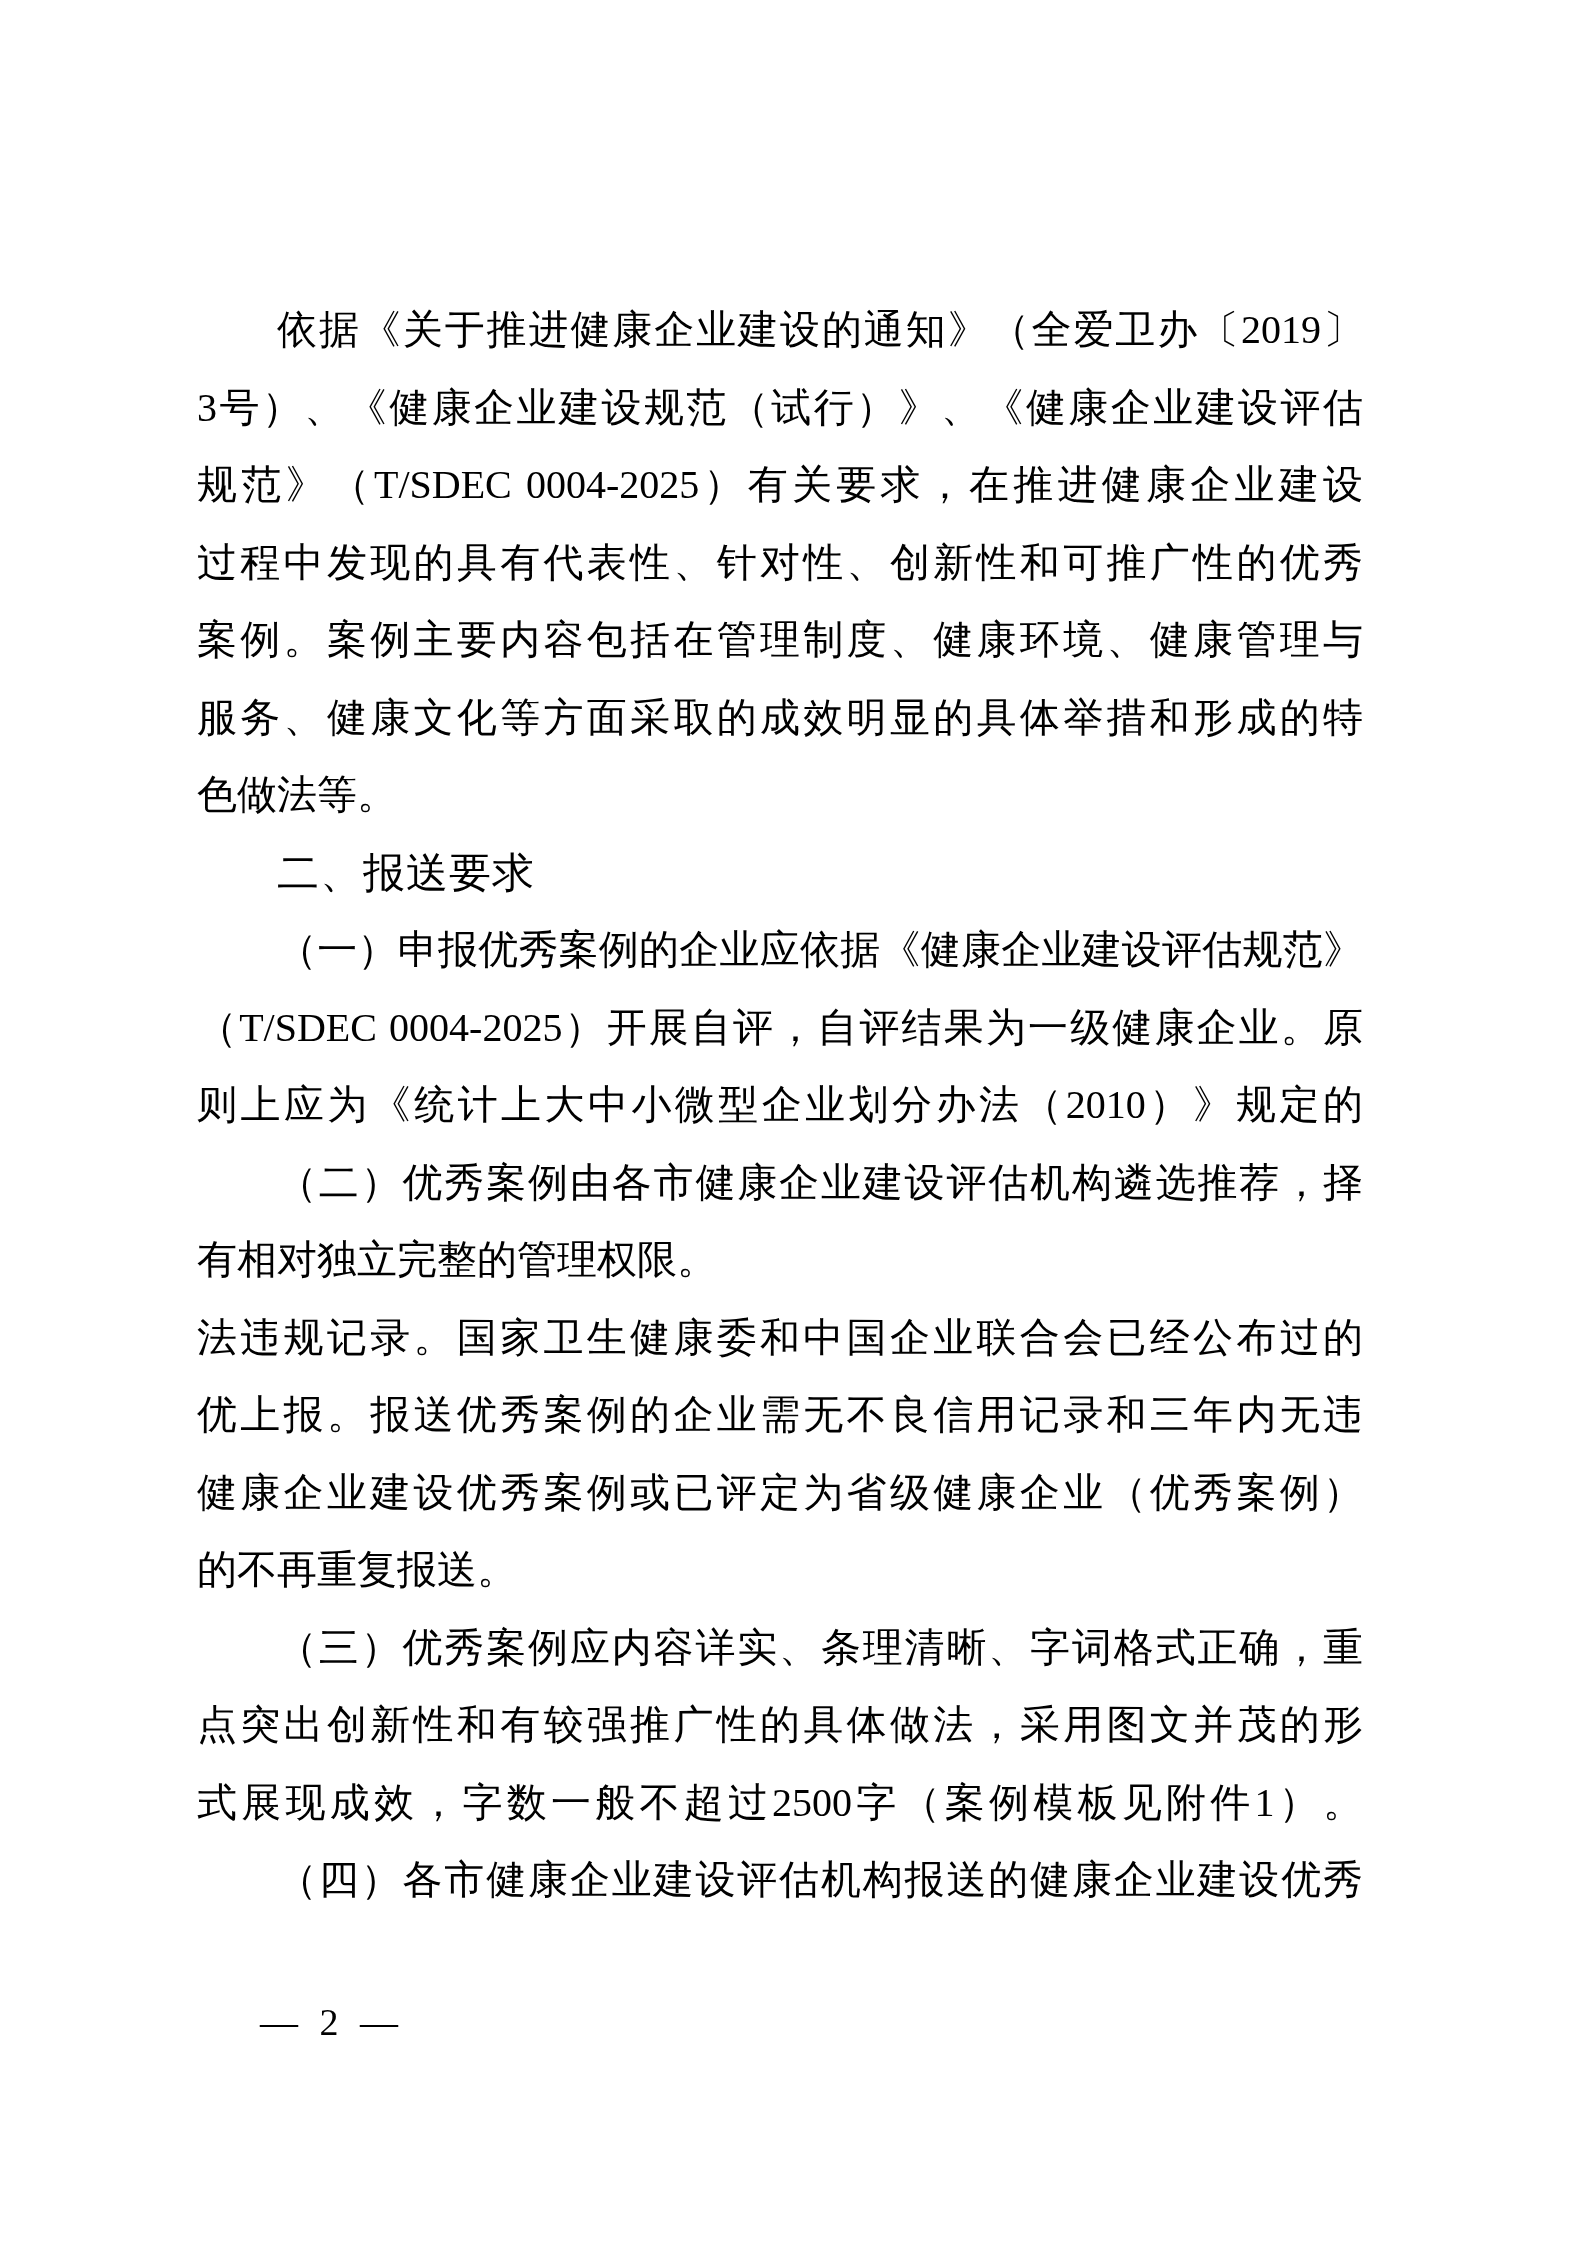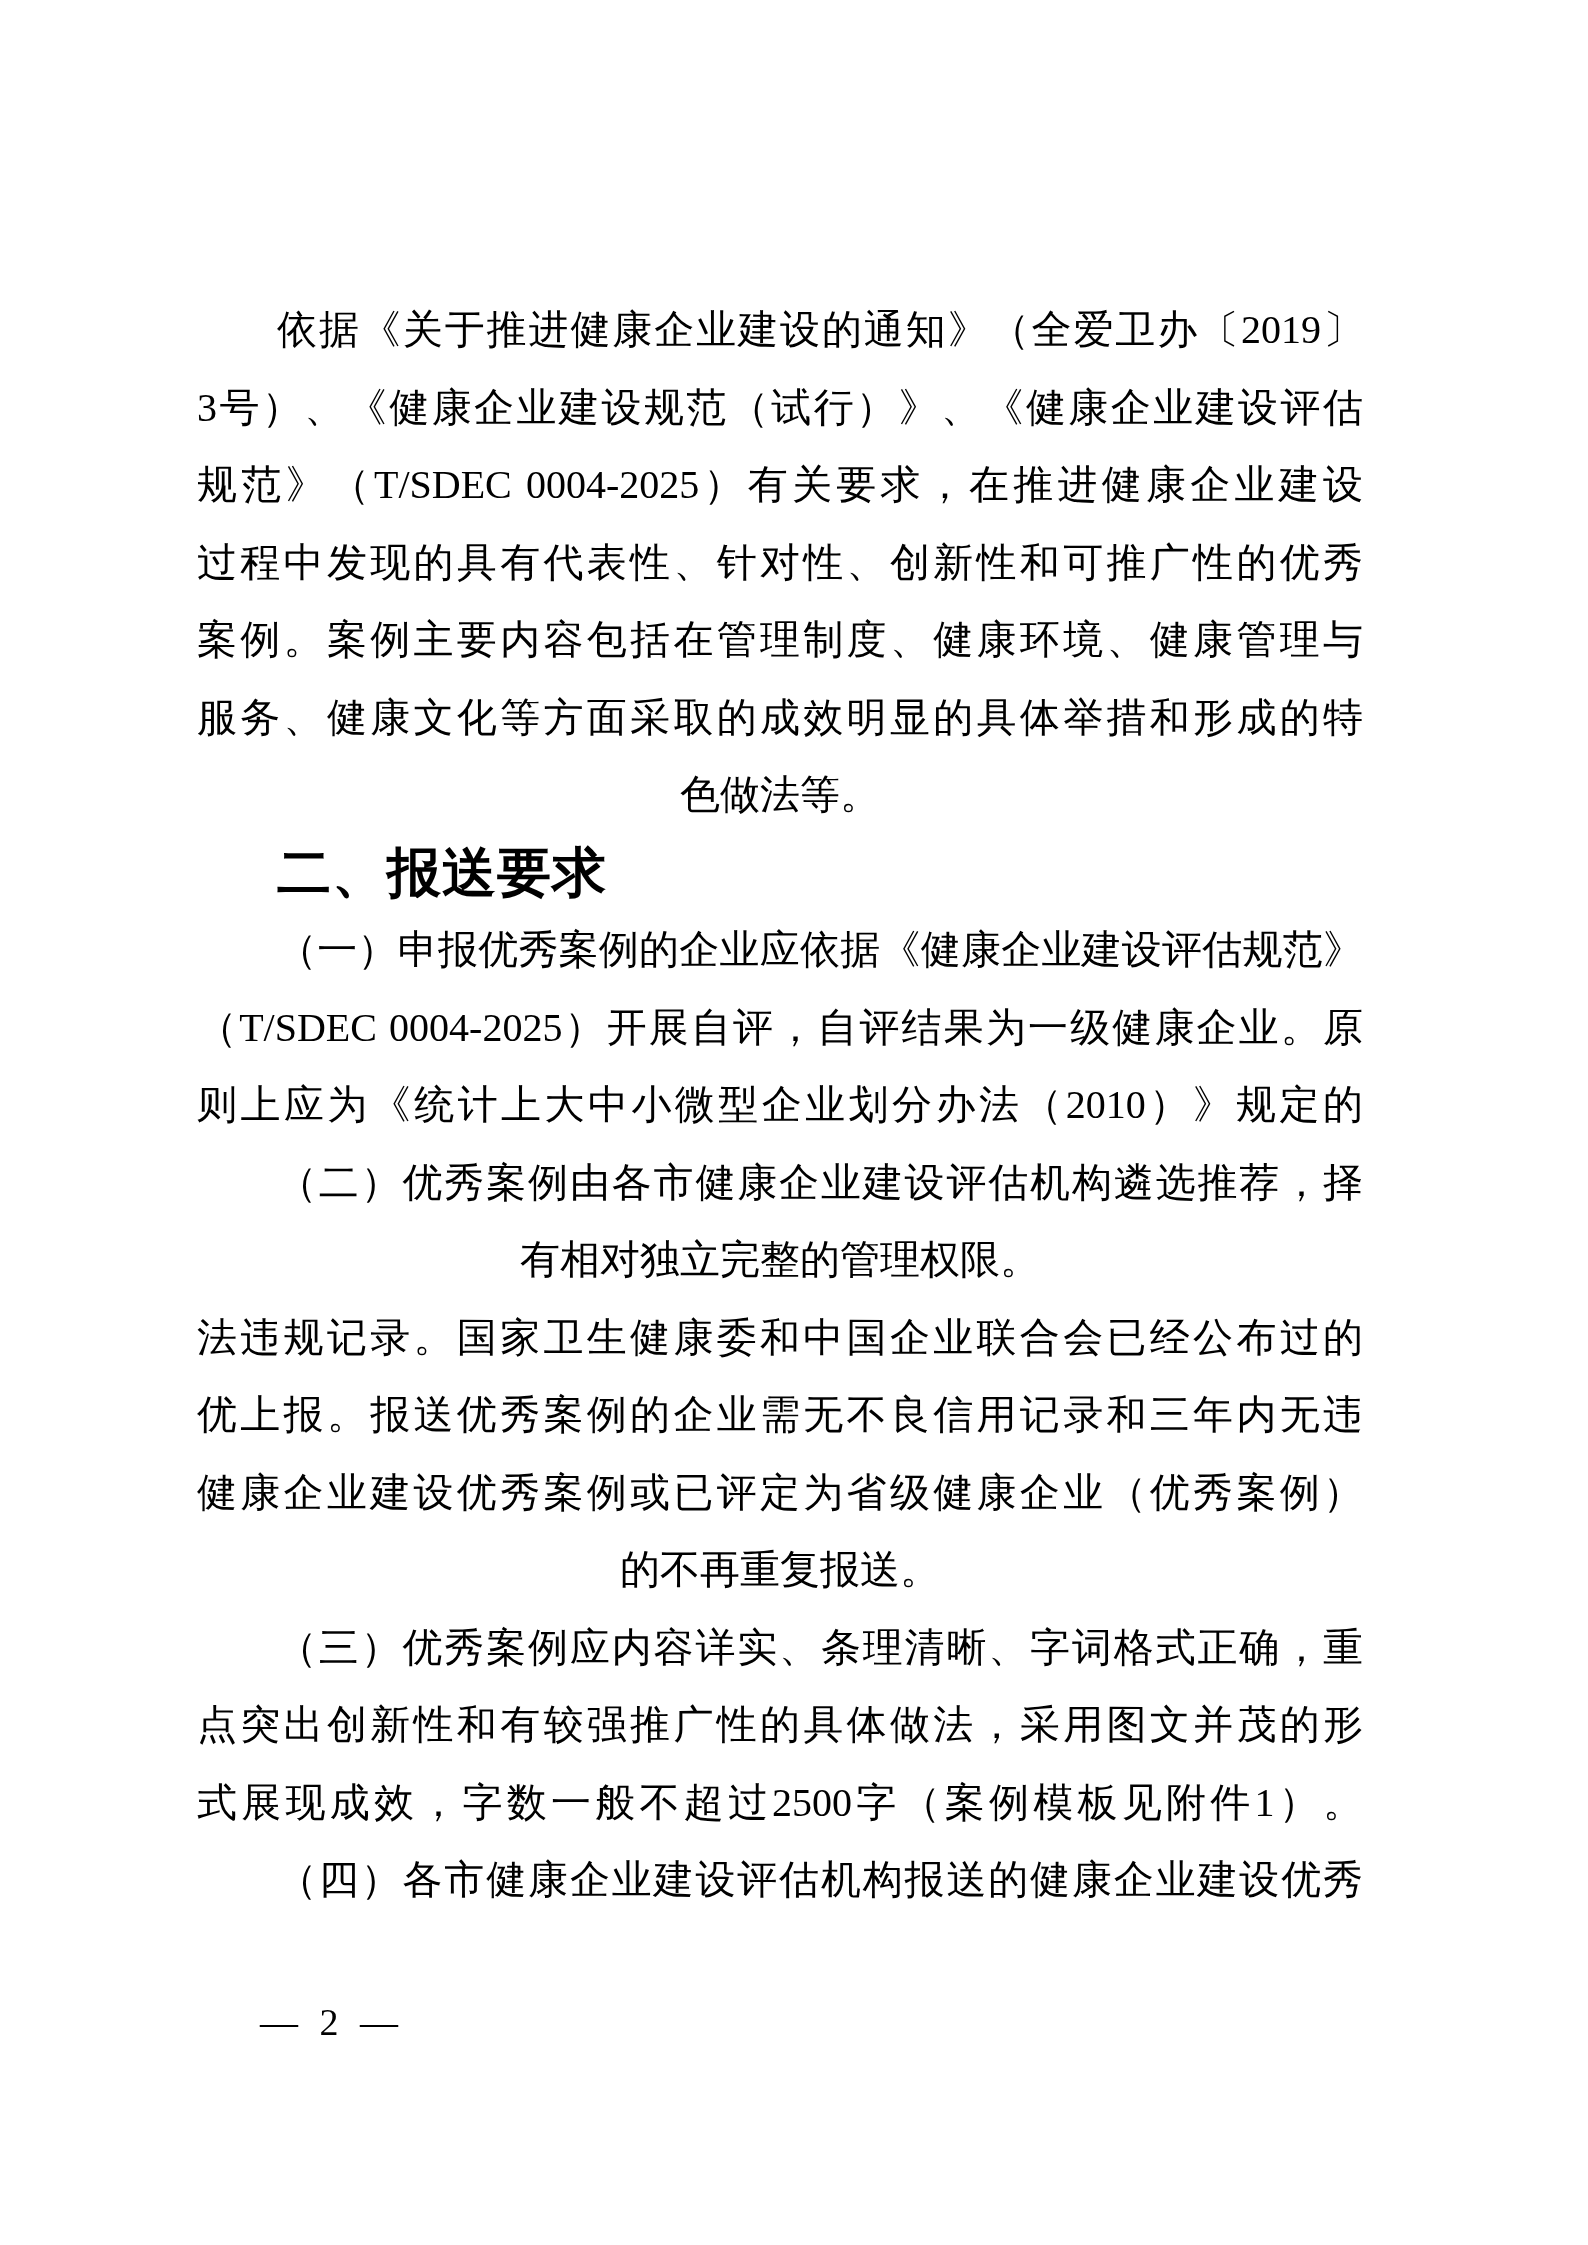--- a/index.html
+++ b/index.html
@@ -20,33 +20,33 @@
     position: absolute;
     left: 197px;
     top: 291px;
     width: 1166px;
   }
   .line {
     height: 77.5px;
     line-height: 77.5px;
     font-size: 40px;
     color: #000000;
-    text-align: center;
+    text-align: left;
   }
   .justify {
     text-align: justify;
     text-align-last: justify;
   }
   .indent {
     text-indent: 80px;
   }
   .heading {
     font-family: "Liberation Sans", sans-serif;
-    font-weight: 700;
-    font-size: 54px;
+    font-weight: 400;
+    font-size: 42px;
     letter-spacing: 1px;
     text-align: right;
     text-align-last: left;
   }
   .footer {
     position: absolute;
     left: 260px;
     top: 2000px;
     font-size: 38px;
     line-height: 44px;

